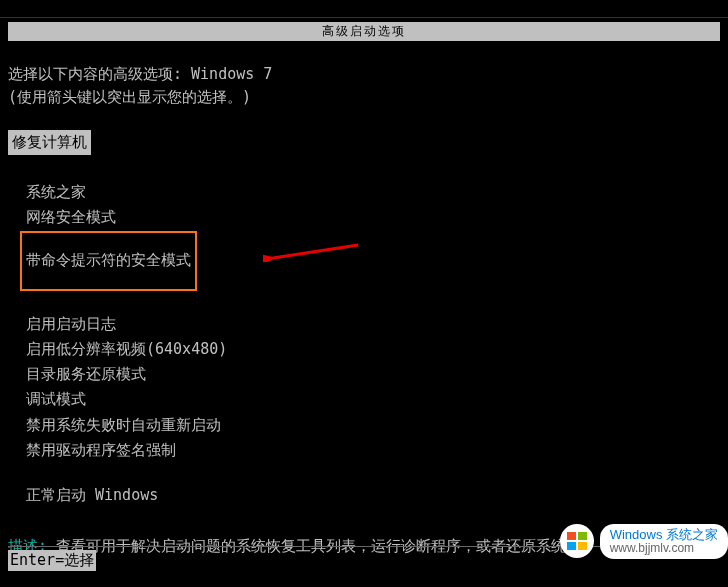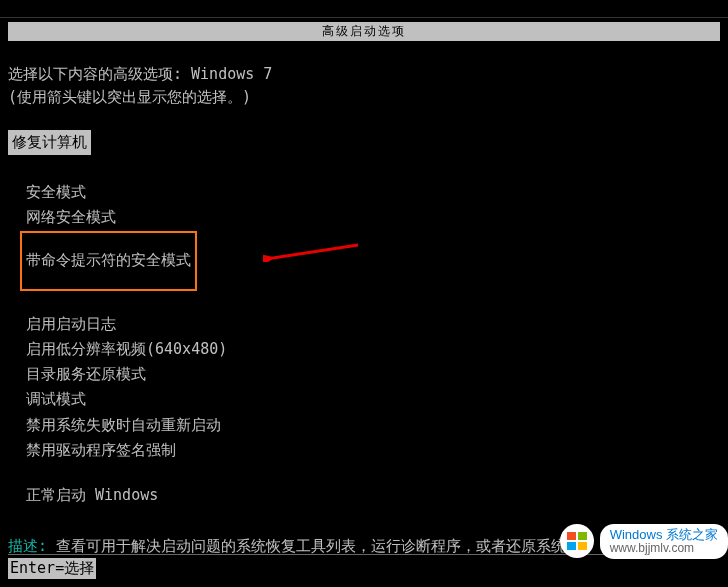--- a/index.html
+++ b/index.html
@@ -93,21 +93,21 @@
       margin-top: 28px;
     }
     .desc-label {
       color: #14b8a6;
     }
     .desc-text {
       color: #c0c0c0;
     }
     .footer {
       position: absolute;
-      bottom: 8px;
+      bottom: 16px;
       left: 8px;
       right: 8px;
       border-top: 1px solid #666;
       padding-top: 3px;
     }
     .footer-inner {
       background: #c0c0c0;
       color: #000;
       display: inline-block;
       padding: 1px 2px;
@@ -159,21 +159,21 @@
 
 <div class="content">
   <div class="line1">选择以下内容的高级选项: Windows 7</div>
   <div class="line2">(使用箭头键以突出显示您的选择。)</div>
 
   <div class="repair-section">
     <span class="repair-item">修复计算机</span>
   </div>
 
   <div class="options-group1">
-    <div class="option-item">安全模式</div>
+    <div class="option-item">系统之家</div>
     <div class="option-item">网络安全模式</div>
     <div class="option-item">
       <span class="highlighted">带命令提示符的安全模式</span>
     </div>
   </div>
 
   <svg class="arrow" viewBox="0 0 100 20">
     <defs>
       <marker id="arrowhead" markerWidth="8" markerHeight="6" refX="1" refY="3" orient="auto">
         <polygon points="8 0, 0 3, 8 6" fill="#e60000"></polygon>

